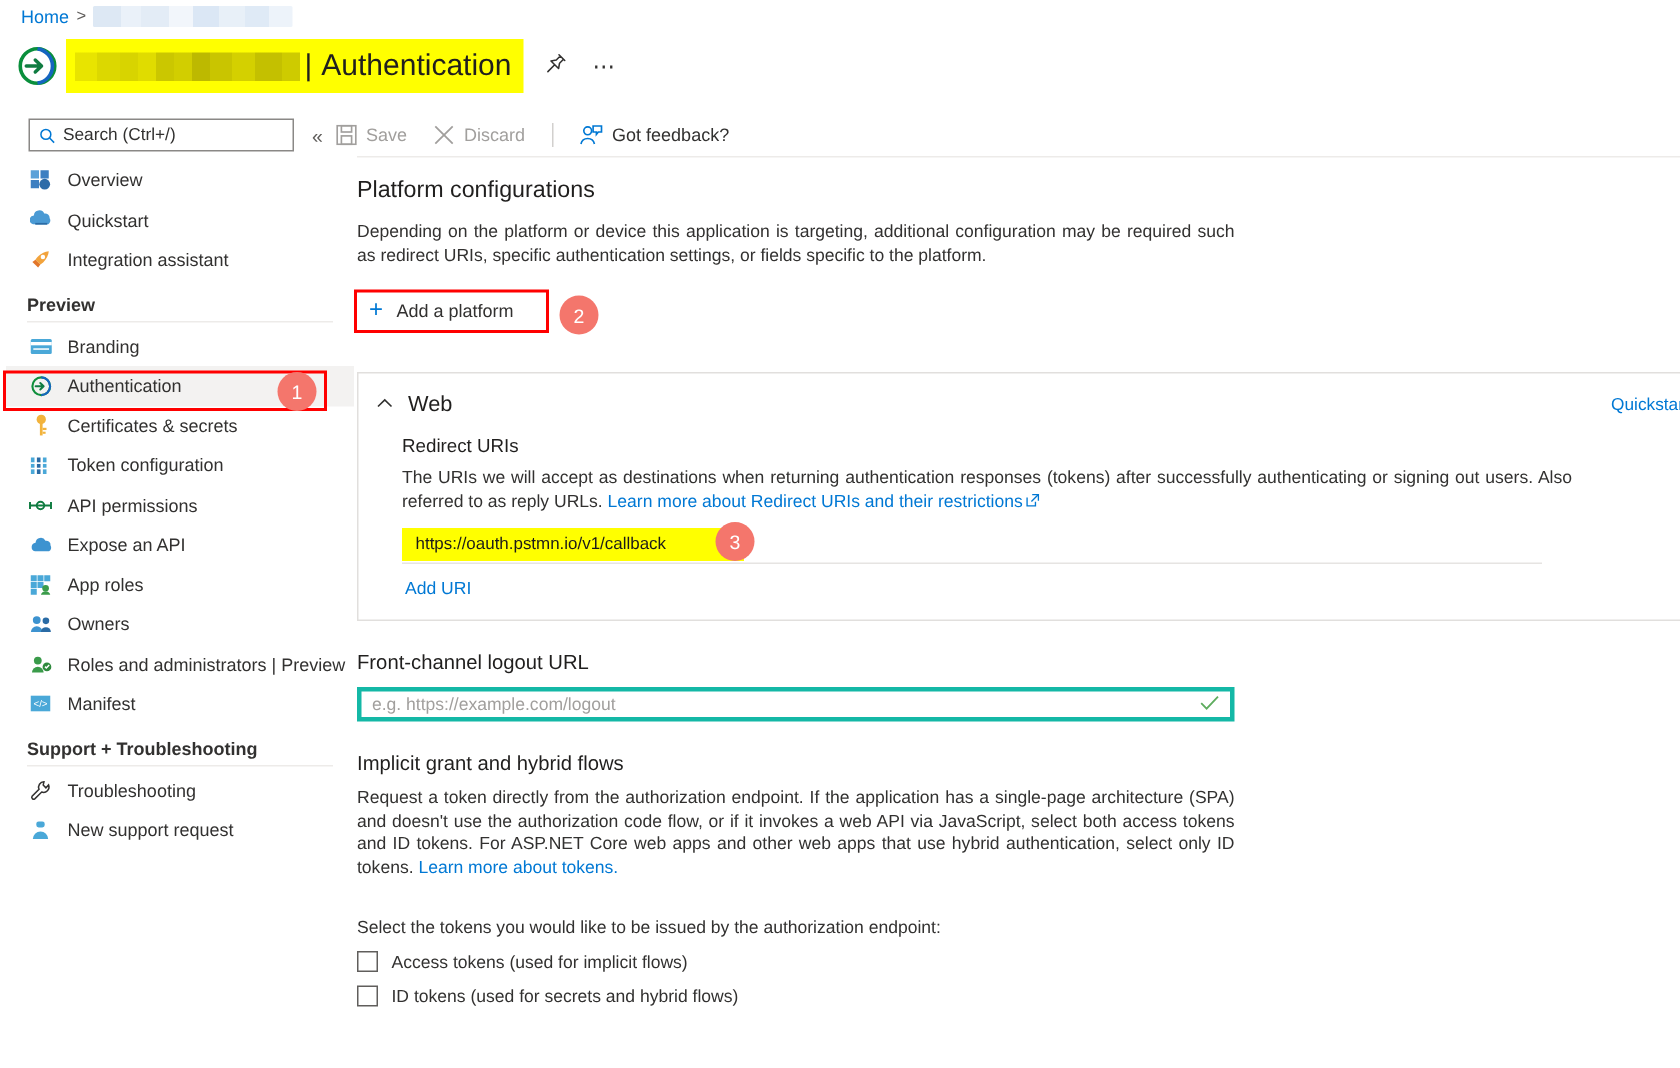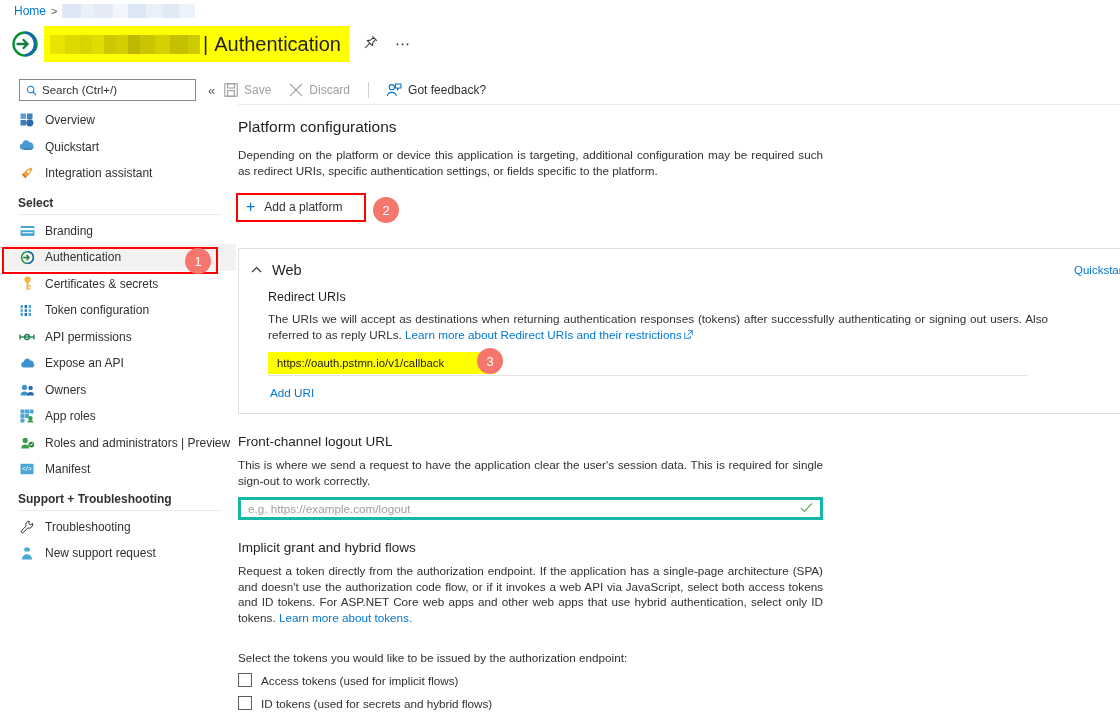--- a/index.html
+++ b/index.html
@@ -248,21 +248,21 @@
         <span class="ico">
           <svg width="14" height="14" viewBox="0 0 14 14">
             <path d="M12.5 1.5 C9 1.8 5.8 3.8 3.6 7.1 L6.9 10.4 C10.2 8.2 12.2 5 12.5 1.5 Z" fill="#f2a33c"></path>
             <path d="M3.6 7.1 L1.6 8.6 L5.4 12.4 L6.9 10.4 Z" fill="#e2762a"></path>
             <circle cx="8.6" cy="5.4" r="1.5" fill="#fff"></circle>
           </svg>
         </span>
         <span>Integration assistant</span>
       </div>
 
-      <div class="nav-group">Select</div>
+      <div class="nav-group">Preview</div>
       <div class="nav-rule"></div>
 
       <div class="nav-item">
         <span class="ico">
           <svg width="15" height="12" viewBox="0 0 15 12">
             <rect x="0.5" y="1" width="14" height="10" rx="1" fill="#4aa8d8"></rect>
             <rect x="0.5" y="3" width="14" height="2.2" fill="#ffffff"></rect>
             <rect x="2.2" y="7.2" width="10.5" height="1" fill="#ffffff"></rect>
           </svg>
         </span>
@@ -317,48 +317,48 @@
         <span>API permissions</span>
       </div>
 
       <div class="nav-item">
         <span class="ico">
           <svg width="15" height="11" viewBox="0 0 15 11">
             <path d="M3.3 9.5 a2.9 2.9 0 0 1 0.4 -5.7 a3.5 3.5 0 0 1 6.6 -1.3 a2.9 2.9 0 0 1 3.4 3.1 a2.8 2.8 0 0 1 -1 3.9 z" fill="#3d93d0"></path>
           </svg>
         </span>
         <span>Expose an API</span>
-      </div>
-
-      <div class="nav-item">
-        <span class="ico">
-          <svg width="15" height="12" viewBox="0 0 15 12">
-            <circle cx="4.5" cy="3.4" r="2.6" fill="#3d93d0"></circle>
-            <path d="M0.6 11.4 a3.9 3.9 0 0 1 7.8 0 z" fill="#3d93d0"></path>
-            <circle cx="10.6" cy="3.9" r="2.2" fill="#2a6ba5"></circle>
-            <path d="M7.3 11.4 a3.3 3.3 0 0 1 6.6 0 z" fill="#2a6ba5"></path>
-          </svg>
-        </span>
-        <span>Owners</span>
       </div>
 
       <div class="nav-item">
         <span class="ico">
           <svg width="14" height="14" viewBox="0 0 14 14">
             <rect x="0.5" y="0.5" width="4" height="4" fill="#4aa8d8"></rect>
             <rect x="5" y="0.5" width="4" height="4" fill="#4aa8d8"></rect>
             <rect x="9.5" y="0.5" width="4" height="4" fill="#4aa8d8"></rect>
             <rect x="0.5" y="5" width="4" height="4" fill="#4aa8d8"></rect>
             <rect x="5" y="5" width="4" height="4" fill="#4aa8d8"></rect>
             <rect x="0.5" y="9.5" width="4" height="4" fill="#4aa8d8"></rect>
             <circle cx="10.4" cy="9.2" r="2.2" fill="#3a9b4a"></circle>
             <path d="M7.3 13.5 a3.2 3.2 0 0 1 6.2 0 z" fill="#3a9b4a"></path>
           </svg>
         </span>
         <span>App roles</span>
+      </div>
+
+      <div class="nav-item">
+        <span class="ico">
+          <svg width="15" height="12" viewBox="0 0 15 12">
+            <circle cx="4.5" cy="3.4" r="2.6" fill="#3d93d0"></circle>
+            <path d="M0.6 11.4 a3.9 3.9 0 0 1 7.8 0 z" fill="#3d93d0"></path>
+            <circle cx="10.6" cy="3.9" r="2.2" fill="#2a6ba5"></circle>
+            <path d="M7.3 11.4 a3.3 3.3 0 0 1 6.6 0 z" fill="#2a6ba5"></path>
+          </svg>
+        </span>
+        <span>Owners</span>
       </div>
 
       <div class="nav-item">
         <span class="ico">
           <svg width="15" height="12" viewBox="0 0 15 12">
             <circle cx="5.2" cy="3.4" r="2.6" fill="#3a9b4a"></circle>
             <path d="M1.3 11.4 a3.9 3.9 0 0 1 7.8 0 z" fill="#3a9b4a"></path>
             <circle cx="11.3" cy="7.6" r="2.9" fill="#2f8a3e"></circle>
             <path d="M10 7.4 l0.9 0.9 l1.9 -2" fill="none" stroke="#fff" stroke-width="1"></path>
           </svg>
@@ -494,21 +494,20 @@
             </svg>
           </span>
         </div>
 
         <a class="link add-uri">Add URI</a>
       </div>
     </div>
 
     <div class="sec">
       <div class="h3">Front-channel logout URL</div>
-      <div class="body-text">This is where we send a request to have the application clear the user's session data. This is required for single sign-out to work correctly.</div>
       <div class="logout-input">
         <span>e.g. https://example.com/logout</span>
         <span class="check-ok">
           <svg width="13" height="11" viewBox="0 0 13 11">
             <path d="M0.8 5.8 L4.4 9.4 L12 1.4" fill="none" stroke="#5eac5e" stroke-width="1.2"></path>
           </svg>
         </span>
       </div>
     </div>
 

